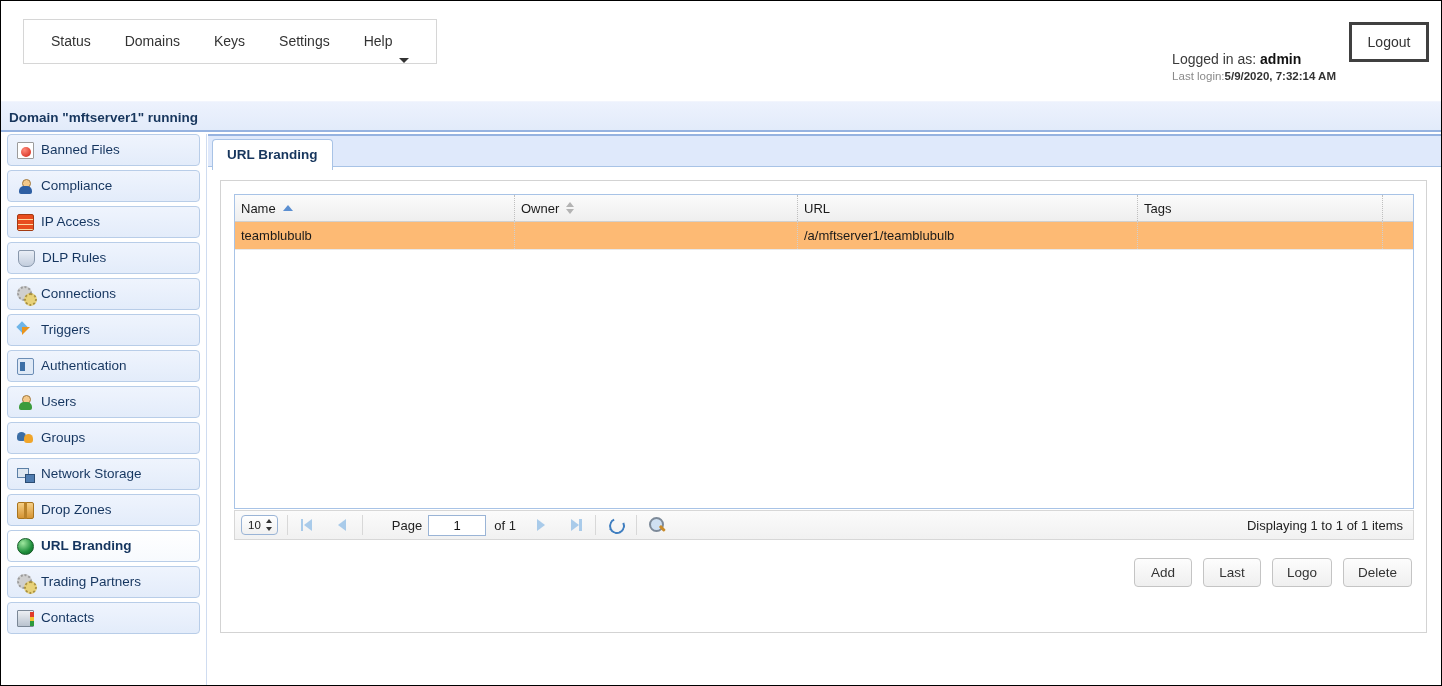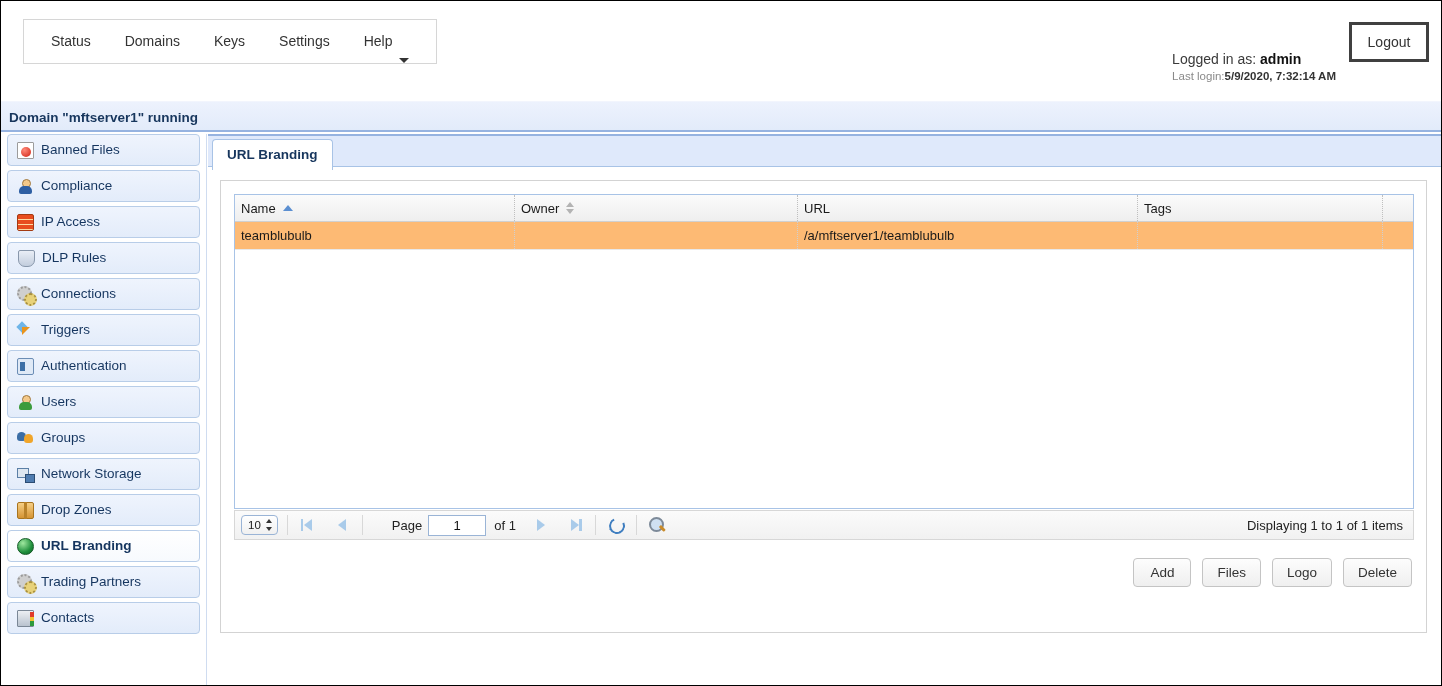--- a/index.html
+++ b/index.html
@@ -556,20 +556,20 @@
         <span class="pgbtn tri-right last-bar dim" style="margin-left:12px;"></span>
         <div class="vsep"></div>
         <span class="refresh-ico"></span>
         <div class="vsep"></div>
         <span class="search-ico"></span>
         <span id="displaying">Displaying 1 to 1 of 1 items</span>
       </div>
 
       <div id="actions">
           <button class="actbtn">Add</button>
-          <button class="actbtn">Files</button>
+          <button class="actbtn">Last</button>
           <button class="actbtn">Logo</button>
           <button class="actbtn">Delete</button>
         </div>
 
     </div>
   </div>
 </div>
 
 </body></html>

